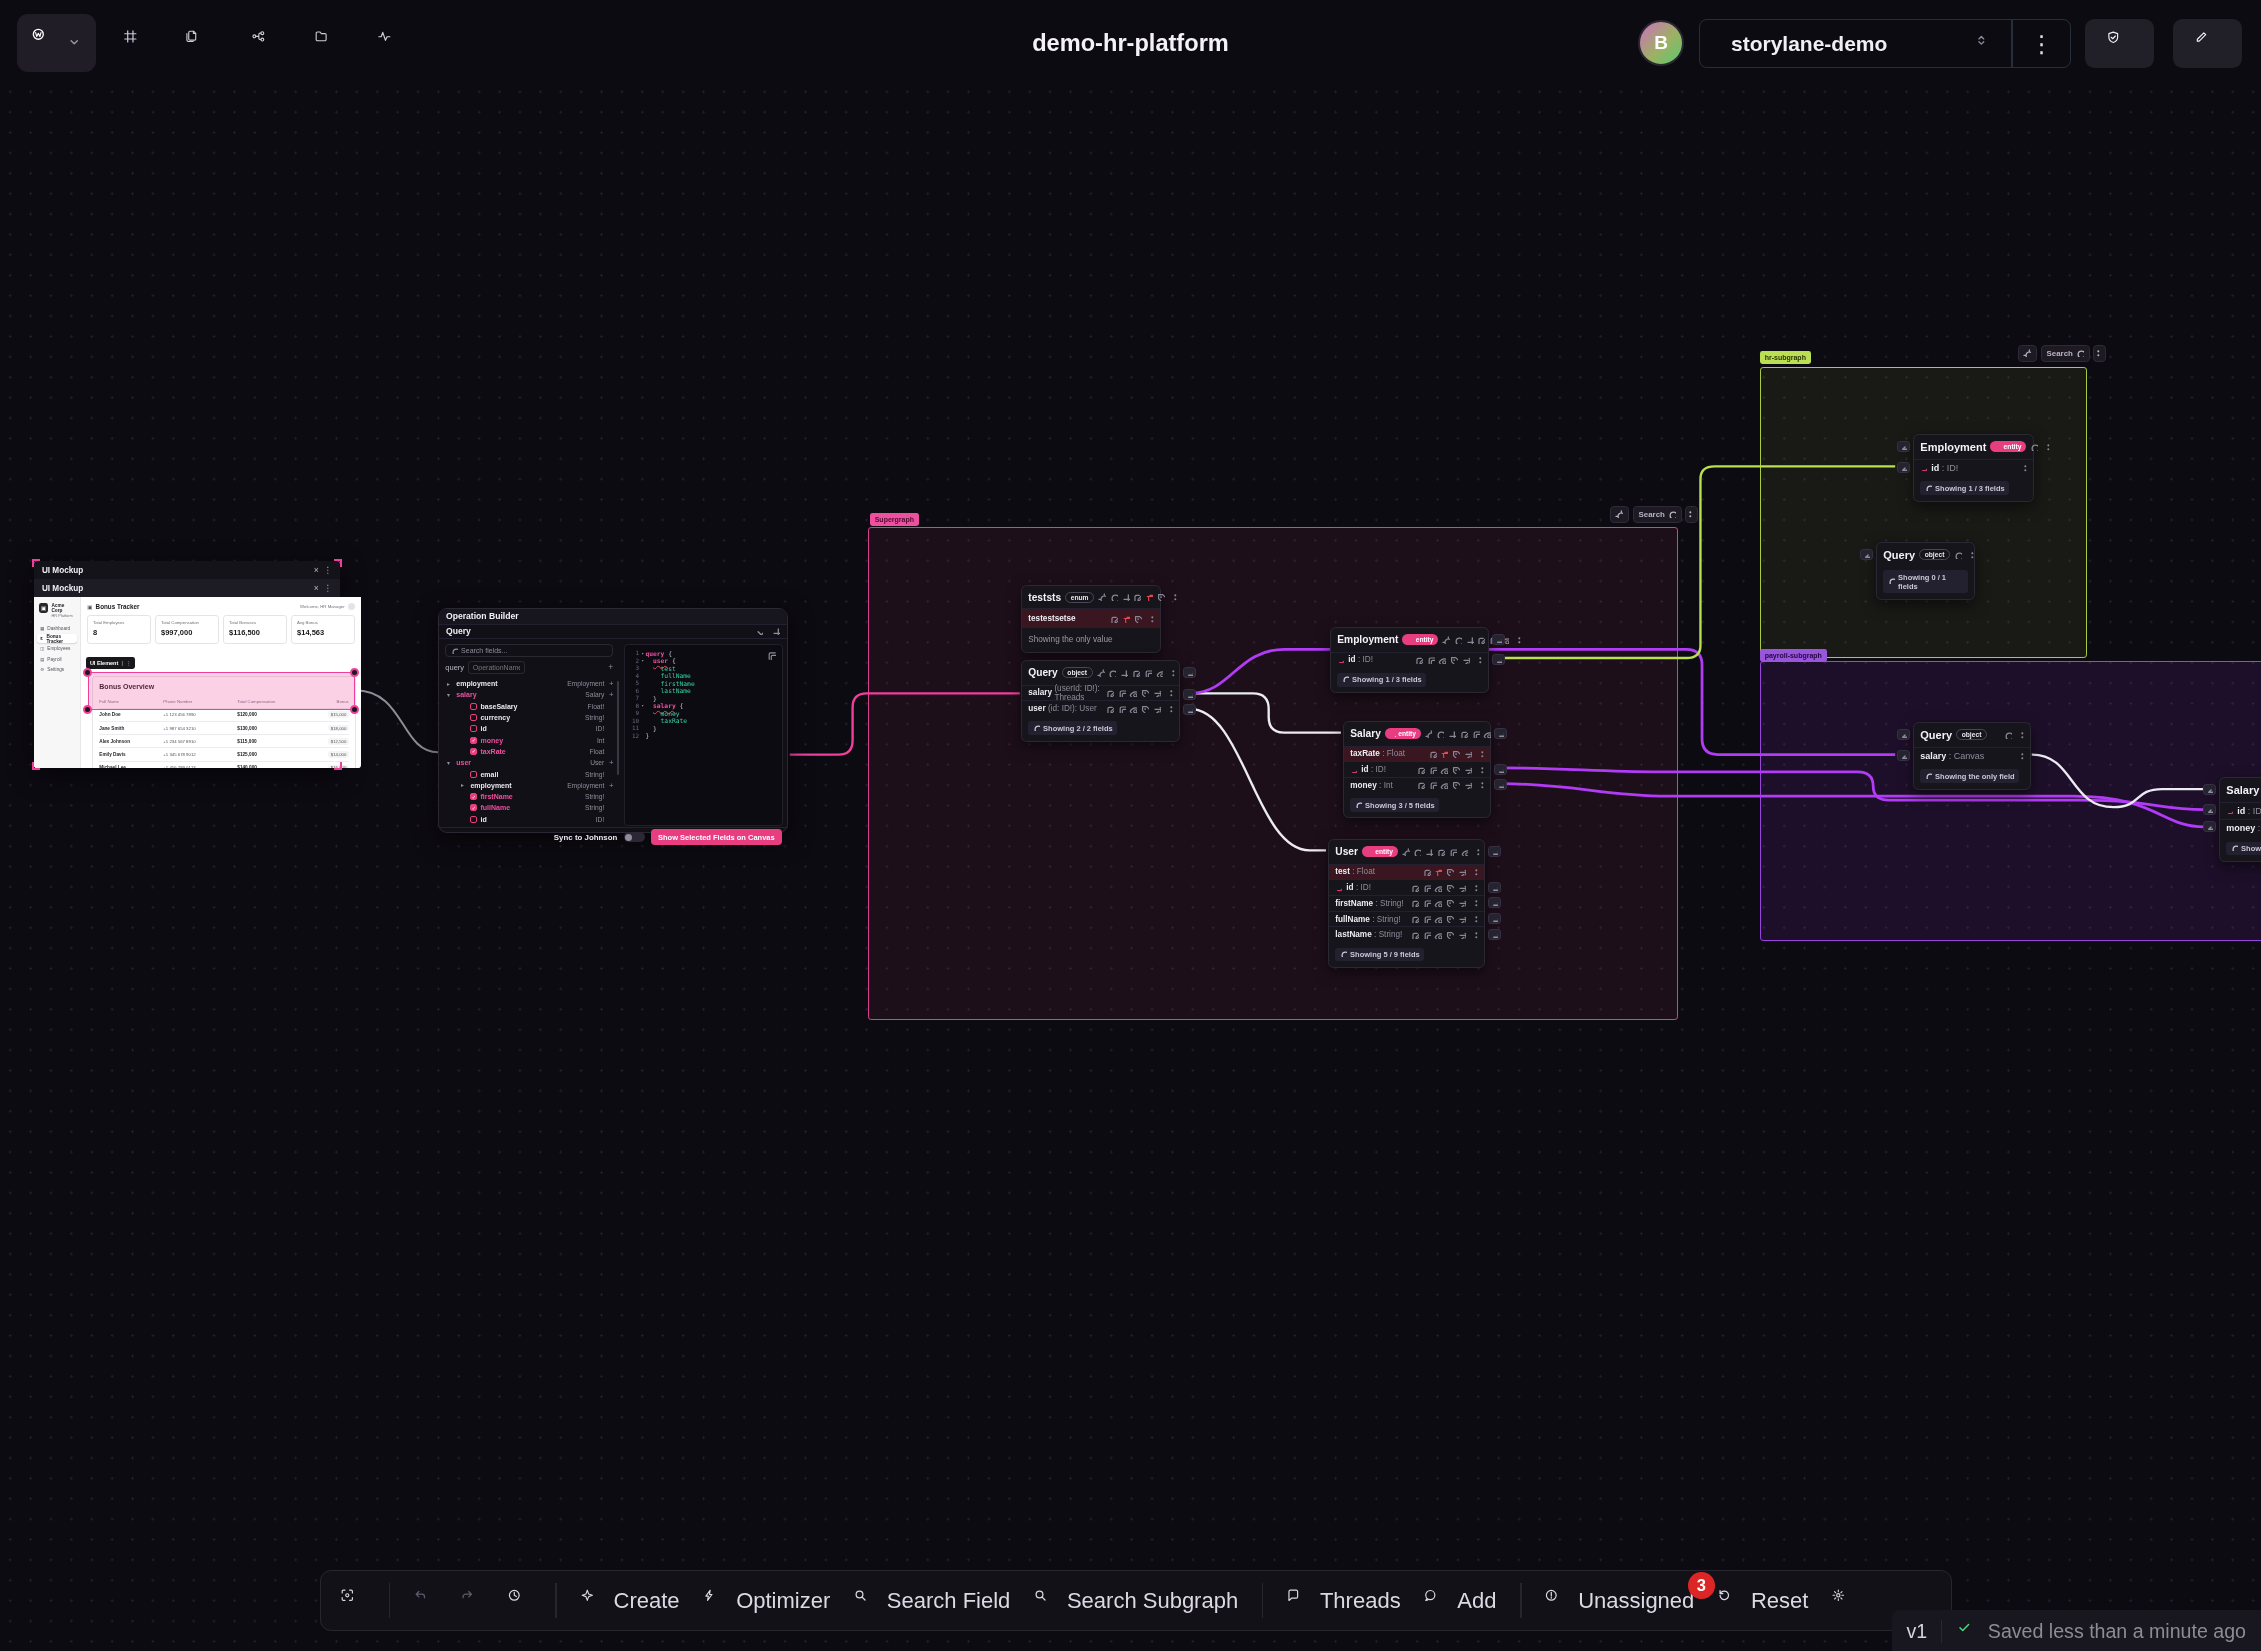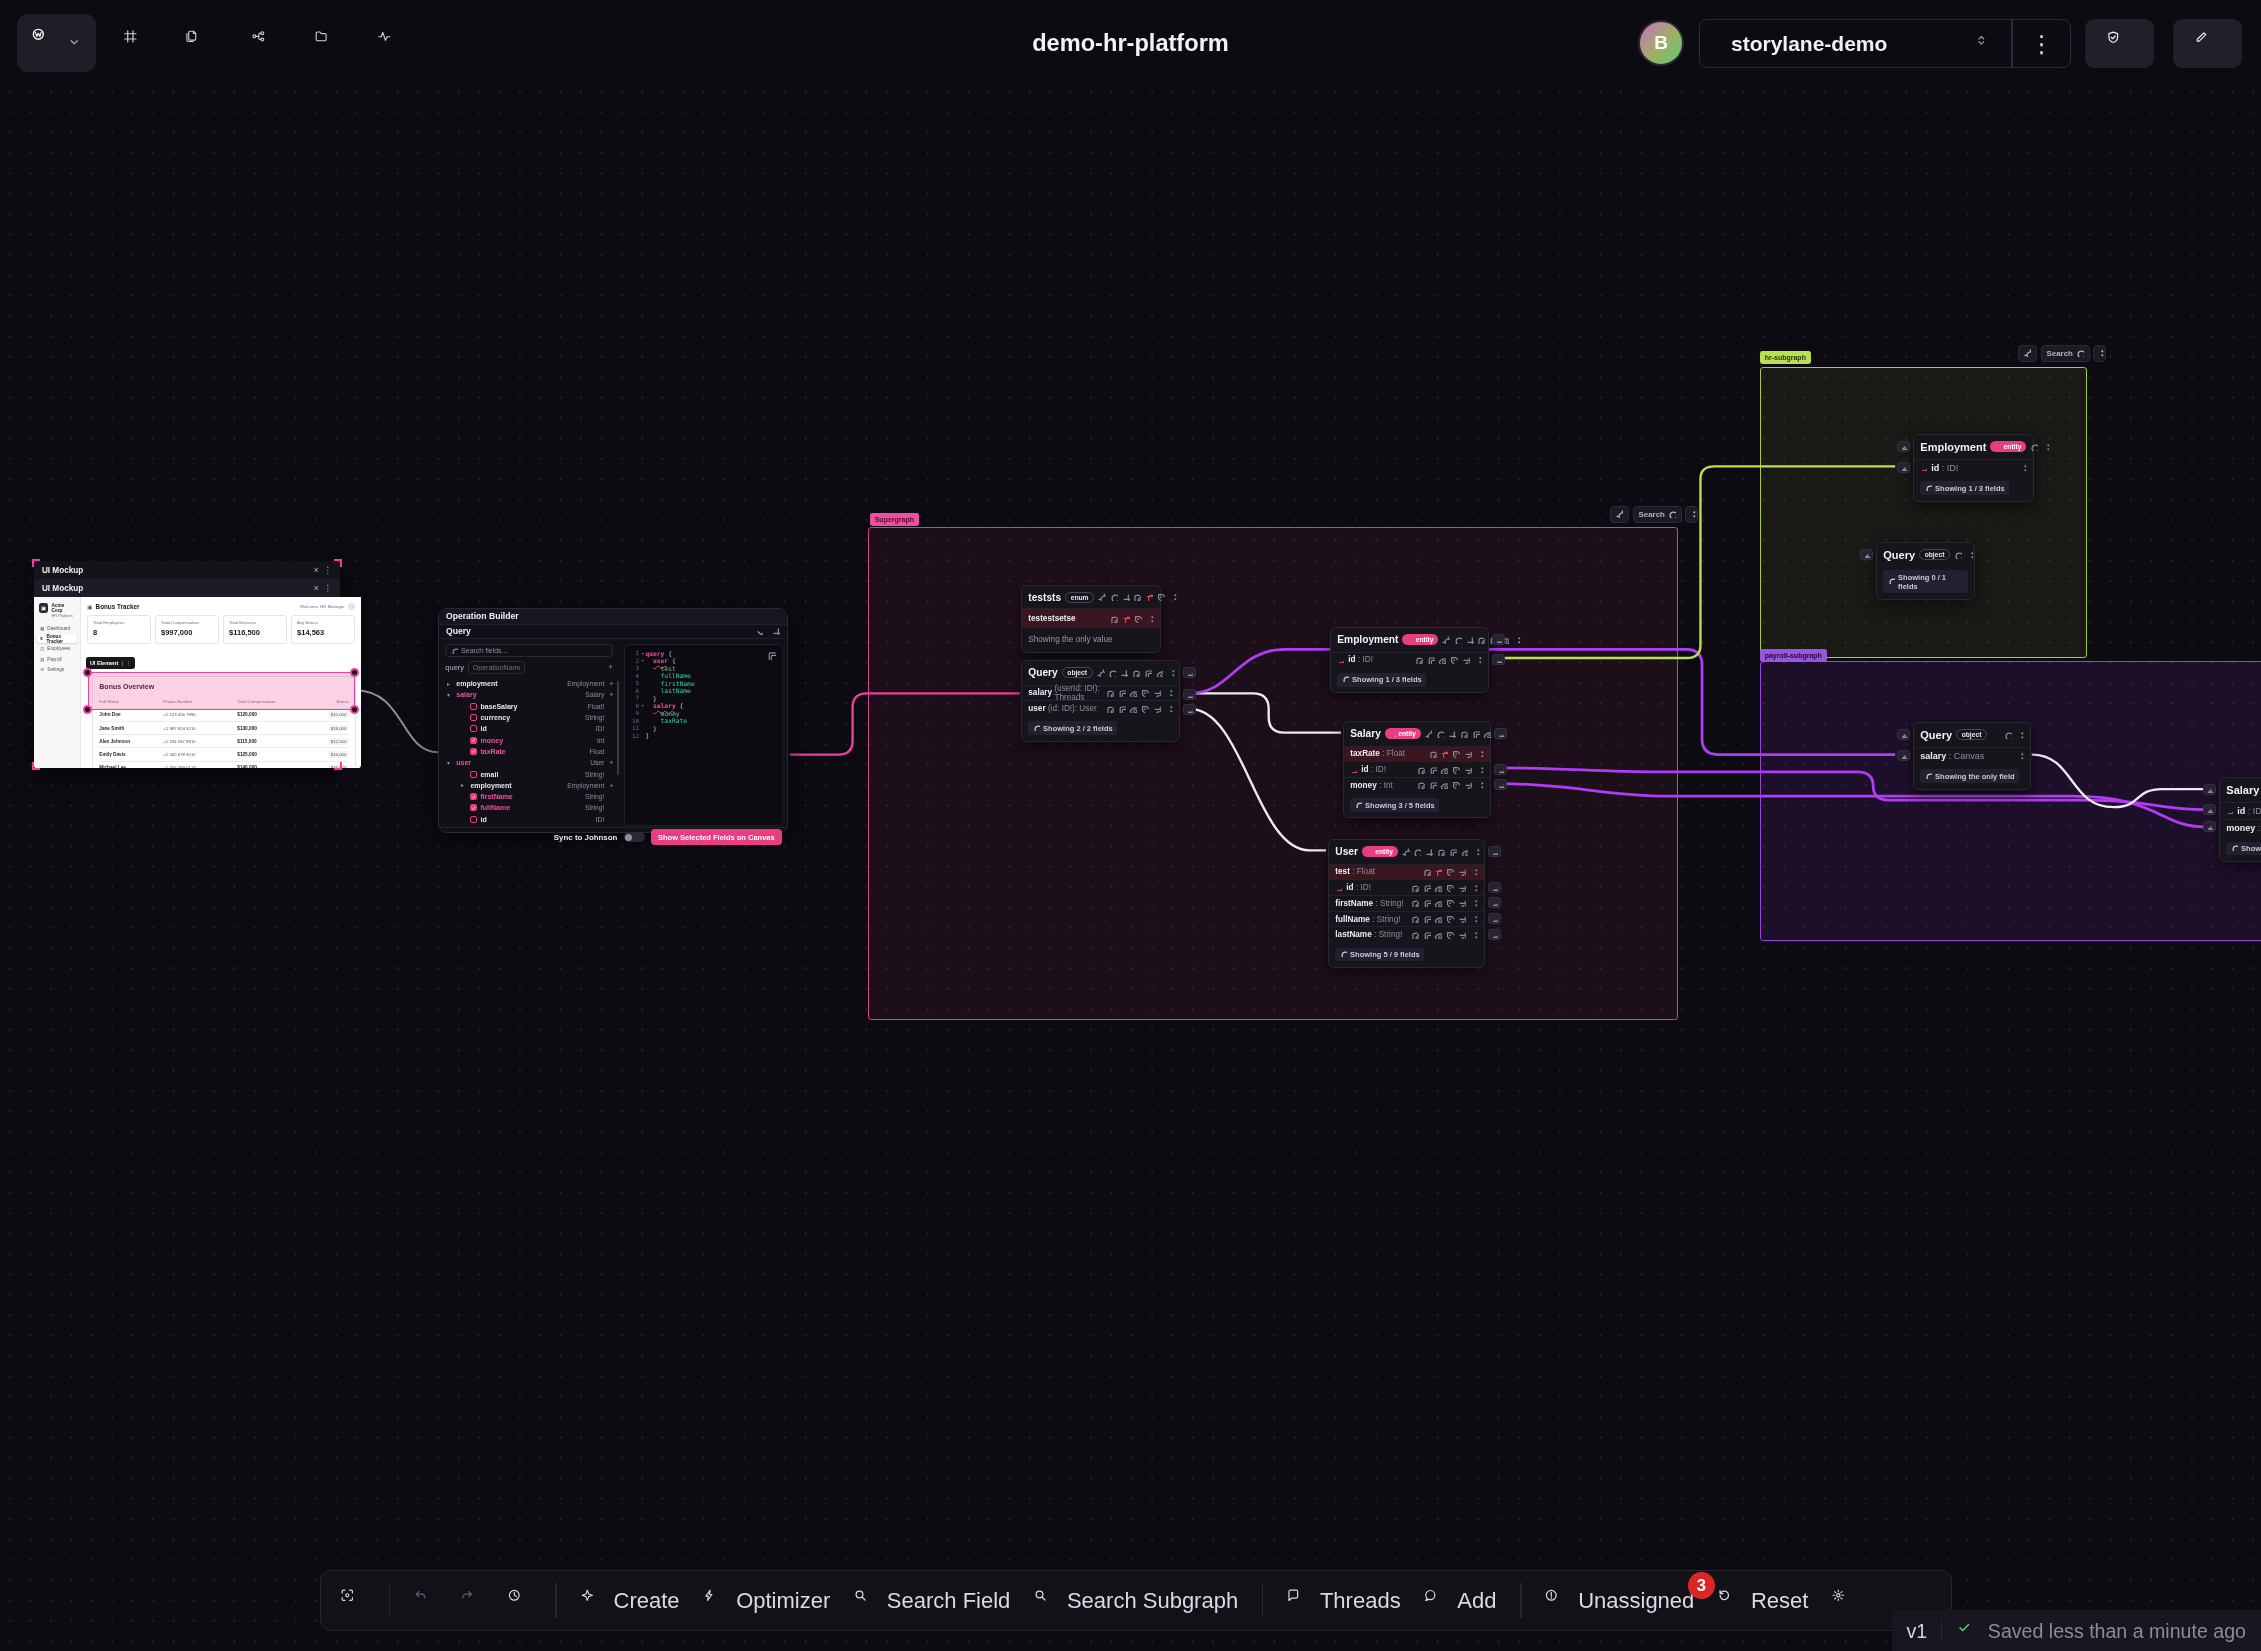--- a/index.html
+++ b/index.html
@@ -22,21 +22,21 @@
   
   .region{position:absolute;z-index:0;border-radius:3.1px}
   .region.sup{background:rgba(233,61,130,.08);border:1.6px solid #d8418f}
   .region.hr{background:rgba(185,225,79,.07);border:1.6px solid #a9cc3e}
   .region.pr{background:rgba(178,59,246,.10);border:1.6px solid #9a44dd}
   .rtag{position:absolute;z-index:2;height:12.6px;padding:0 4.7px;border-radius:2.4px;font-size:7px;font-weight:700;display:flex;align-items:center}
   .rtag.sup{background:#ee4f9f;color:#4c0f2d}
   .rtag.hr{background:#bbdf52;color:#2c330c}
   .rtag.pr{background:#9a55dd;color:#23093f}
   .rtools{position:absolute;z-index:2;display:flex;gap:3.9px}
-  .rtool{height:16.5px;background:#1d1a23;border:0.8px solid #2e2a37;border-radius:3.9px;display:flex;align-items:center;justify-content:center;gap:3.1px;color:#b8b5c3;font-size:7.9px;font-weight:600;padding:0 4.7px}
+  .rtool{height:16.5px;background:#1d1a23;border:0.8px solid #2e2a37;border-radius:3.9px;display:flex;align-items:center;justify-content:flex-end;gap:3.1px;color:#b8b5c3;font-size:7.9px;font-weight:600;padding:0 4.7px}
   .rtool svg{width:8.6px;height:8.6px}
   
   #edges{position:absolute;inset:0;z-index:1;pointer-events:none}
   
   .node{position:absolute;z-index:2;background:#17151c;border:0.8px solid #2b2834;border-radius:5.5px;box-shadow:0 4.7px 14px rgba(0,0,0,.5)}
   .nhead{display:flex;align-items:center;gap:3.9px;padding:0 6.3px;height:23.6px}
   .ntitle{font-size:10.2px;font-weight:700;color:#f4f2f8}
   .badge{display:inline-flex;align-items:center;gap:2.4px;height:11px;padding:0 4.7px;border-radius:6.3px;font-size:6.7px;font-weight:700}
   .badge.entity{background:#e93d82;color:#fff}
   .badge.outline{border:0.8px solid #4a4656;color:#e8e6ee}

